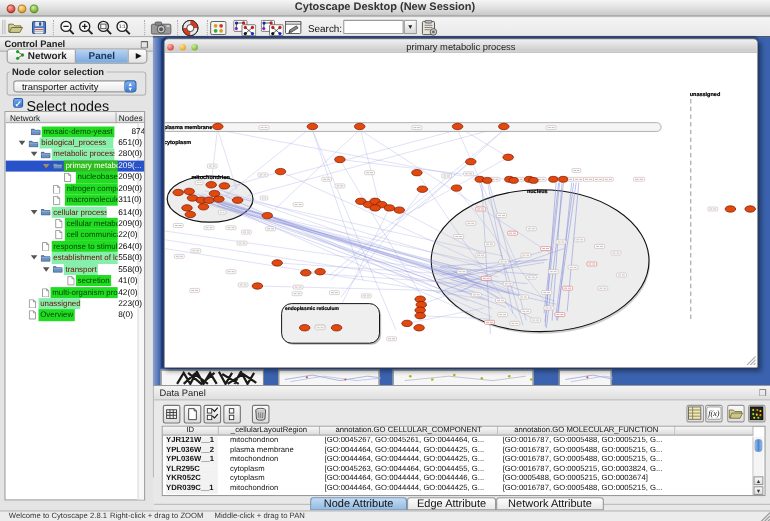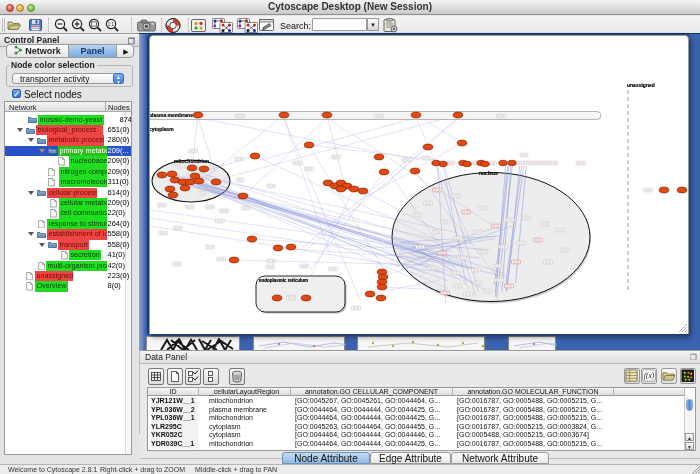--- a/index.html
+++ b/index.html
@@ -16,28 +16,28 @@
 #cphead{position:absolute;left:0;top:0;width:139px;height:13px;background:linear-gradient(#f3f3f3,#d9d9d9);border-bottom:1px solid #aaa;font-weight:bold;font-size:8.5px;color:#222;padding-left:4px;line-height:13px}
 #cptabs{position:absolute;left:6px;top:10px;width:128px;height:14px;border:1px solid #9a9a9a;border-radius:4px;background:linear-gradient(#fdfdfd,#e3e3e3);overflow:hidden}
 #tabnet{position:absolute;left:0;top:0;width:62px;height:14px;white-space:nowrap;font-size:9px;font-weight:bold;color:#222;text-align:center;line-height:13px;border-right:1px solid #9a9a9a}
 #tabmos{position:absolute;left:62px;top:0;width:48px;height:14px;background:linear-gradient(#b7d3f2,#6fa3dc);font-size:9px;font-weight:bold;color:#15355e;text-align:center;line-height:13px;border-right:1px solid #9a9a9a}
 #tabarr{position:absolute;left:110px;top:0;width:18px;height:14px;text-align:center;font-size:7px;line-height:14px;color:#111}
 #grpbox{position:absolute;left:6px;top:31px;width:127px;height:22px;border:1px solid #b5b5b5;border-radius:3px}
 #grplbl{position:absolute;left:9px;top:26px;background:#e4e4e4;padding:0 2px;font-size:8.5px;font-weight:bold;color:#222}
 #combo{position:absolute;left:12px;top:39px;width:112px;height:11px;background:linear-gradient(#fff,#e9e9e9);border:1px solid #9a9a9a;border-radius:3px;font-size:8.5px;color:#111;padding-left:7px;line-height:10px}
 #combostep{position:absolute;left:113px;top:39px;width:11px;height:11px;background:linear-gradient(#7db2f0,#3d7bd6);border:1px solid #3a6db8;border-radius:3px;color:#fff;font-size:5px;line-height:5px;text-align:center}
 #cbx{position:absolute;left:12px;top:55px;width:9px;height:9px;background:linear-gradient(#74aef2,#2f6fd3);border:1px solid #2a5cab;border-radius:2px;color:#fff;font-size:8px;line-height:9px;text-align:center;font-weight:bold}
-#cbxlbl{position:absolute;left:24px;top:55px;font-size:10px;color:#111}
+#cbxlbl{position:absolute;left:24px;top:55px;font-size:13px;color:#111}
 #tree{position:absolute;left:4px;top:67px;width:128px;height:354px;background:#fff;border:1px solid #999;overflow:hidden}
 #treehead{position:absolute;left:0;top:0;width:126px;height:10px;background:linear-gradient(#f5f5f5,#dcdcdc);border-bottom:1px solid #aaa;font-size:7.5px;color:#222}
 .trow{position:absolute;left:0;width:126px;height:10.4px;font-size:7.2px;letter-spacing:0;white-space:nowrap}
 .trow .lbl{position:absolute;top:0;height:10.4px;line-height:10.5px;padding:0 1.5px;overflow:hidden}
 .trow .cnt{position:absolute;left:102.5px;top:0;line-height:10.5px;color:#000;font-size:7.5px}
 .grn{background:#21dd21;color:#063e06}
-.red{background:#ef4444;color:#6d0d05}
+.red{background:#86efac;color:#6d0d05}
 .arrow{position:absolute;top:3px;width:0;height:0;border-left:3.2px solid transparent;border-right:3.2px solid transparent;border-top:4.5px solid #555}
 .fold{position:absolute;top:1.5px;width:9px;height:7px}
 .file{position:absolute;top:1px;width:7px;height:8.5px}
 
 #mdi{left:139px;top:33px;width:561px;height:317px;background:linear-gradient(to right,#8fa3cc,#3a62ae 7px,#3a62ae);border-top:1px solid #16315f}
 #win{position:absolute;left:10px;top:1px;width:540px;height:299px;background:#fff;border:1px solid #9a9a9a;border-radius:4px 4px 0 0;box-shadow:-2px 0 1px rgba(25,45,95,0.75),0 -2px 1px rgba(25,45,95,0.5),2px 3px 5px rgba(0,0,0,0.45)}
 #wintitle{position:absolute;left:0;top:0;width:538px;height:12px;background:linear-gradient(#f0f0f0,#cacaca);border-bottom:1px solid #888;border-radius:4px 4px 0 0}
 #wintitle .t{position:absolute;left:0;right:0;top:1px;text-align:center;font-size:8.5px;color:#222}
 .tl2{position:absolute;top:3.5px;width:6px;height:6px;border-radius:50%}
 #canvas{position:absolute;left:0;top:12px;width:538px;height:286px;background:#fff;overflow:hidden}
@@ -366,20 +366,26 @@
         <circle cx="125" cy="8" r="1.2" fill="#ab2"></circle>
         <path d="M10 9 L50 5 L90 9 L120 5" stroke="#aab" stroke-width="0.6" fill="none"></path>
       </svg></div>
     <div class="bgwin" style="left:369px;width:48px"><svg width="48" height="13">
         <path d="M5 8 L30 4 L55 9 L80 5 L105 8" stroke="#99a2d8" stroke-width="0.7" fill="none"></path>
         <path d="M10 10 L40 5 L70 9 L100 6" stroke="#aab2e0" stroke-width="0.6" fill="none"></path>
         <circle cx="25" cy="6" r="1" fill="#c55"></circle>
         <circle cx="60" cy="8" r="1" fill="#c55"></circle>
       </svg></div>
  <div id="win">
+  <div id="wintitle">
+   <div class="tl2" style="left:1.5px;background:radial-gradient(circle at 35% 30%,#f9b7ae,#e4574a 60%,#b33a2e)"></div>
+   <div class="tl2" style="left:12.5px;background:radial-gradient(circle at 35% 30%,#fce3a6,#eeaf3e 60%,#c28a24)"></div>
+   <div class="tl2" style="left:24px;background:radial-gradient(circle at 35% 30%,#d2eda8,#88bf41 60%,#64992b)"></div>
+   <div class="t">primary metabolic process</div>
+  </div>
   <div id="canvas">
         <svg width="540" height="287" viewBox="0 0 540 287" style="position:absolute;left:0;top:0">
           <ellipse cx="41" cy="133" rx="39" ry="21" fill="#ededed" stroke="#111" stroke-width="1.1"></ellipse>
           <ellipse cx="342" cy="191" rx="99" ry="64.5" fill="#bbb" opacity="0.7"></ellipse>
           <ellipse cx="341" cy="189" rx="99" ry="64.5" fill="#ededed" stroke="#111" stroke-width="1"></ellipse>
           <line x1="478" y1="42" x2="478" y2="242" stroke="#888" stroke-width="0.8" stroke-dasharray="4,3"></line>
           <line x1="44.3" y1="125.5" x2="297.2" y2="240.4" stroke="#8b93dc" stroke-width="0.5" opacity="0.5"></line>
           <line x1="30.5" y1="129.0" x2="287.7" y2="215.1" stroke="#8b93dc" stroke-width="0.5" opacity="0.5"></line>
           <line x1="48.0" y1="137.2" x2="314.8" y2="219.1" stroke="#8b93dc" stroke-width="0.5" opacity="0.5"></line>
           <line x1="53.9" y1="126.6" x2="316.7" y2="216.6" stroke="#8b93dc" stroke-width="0.5" opacity="0.5"></line>

